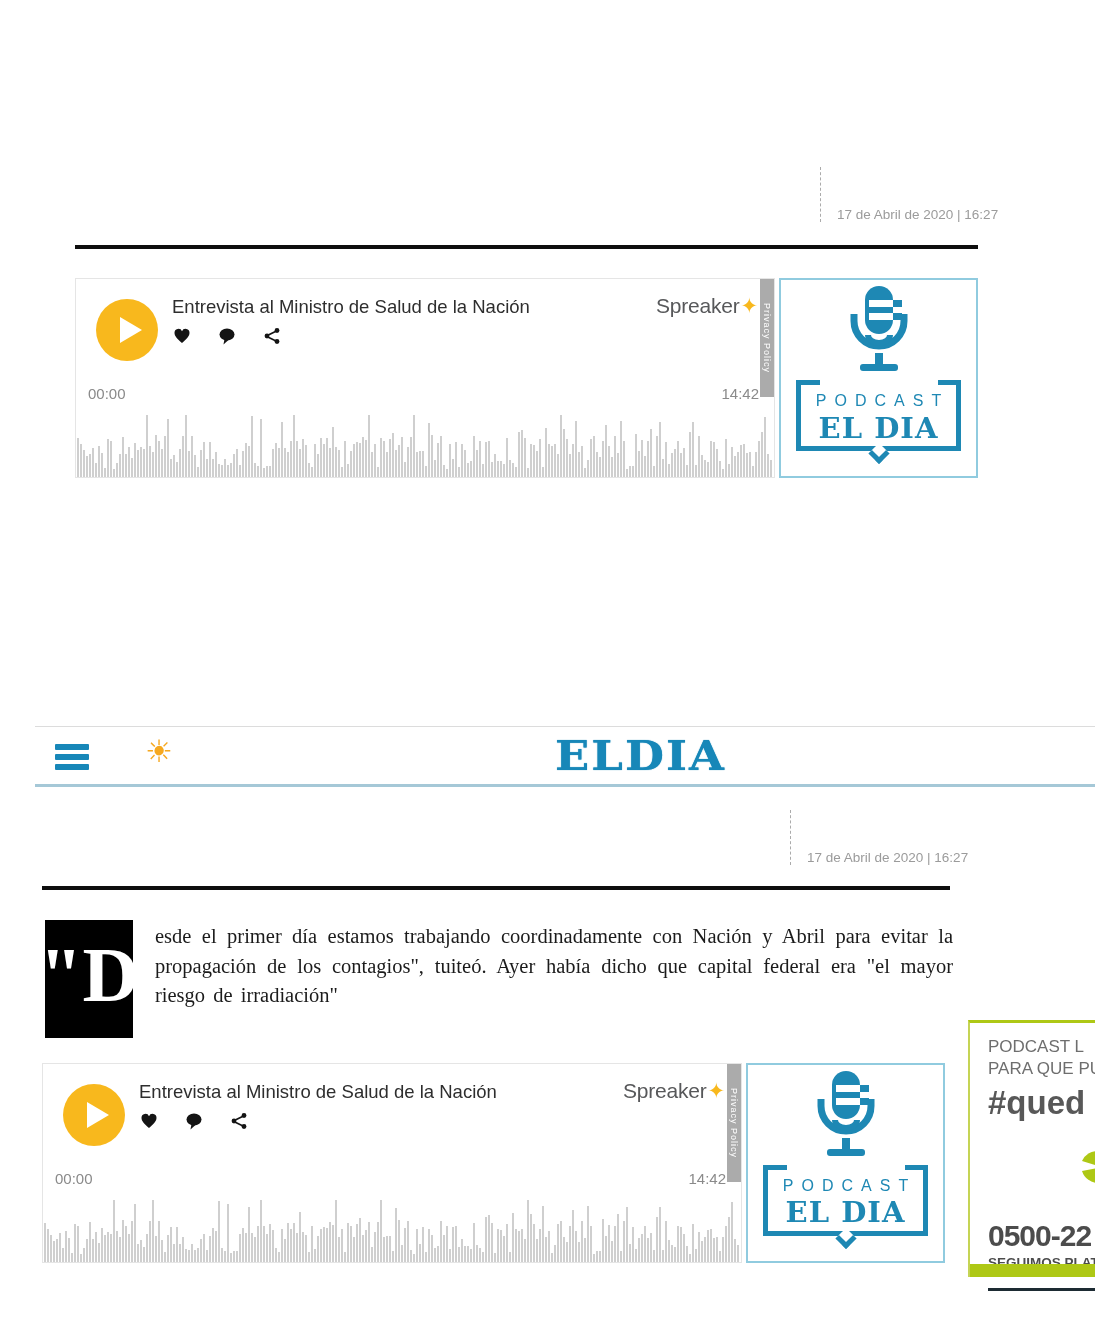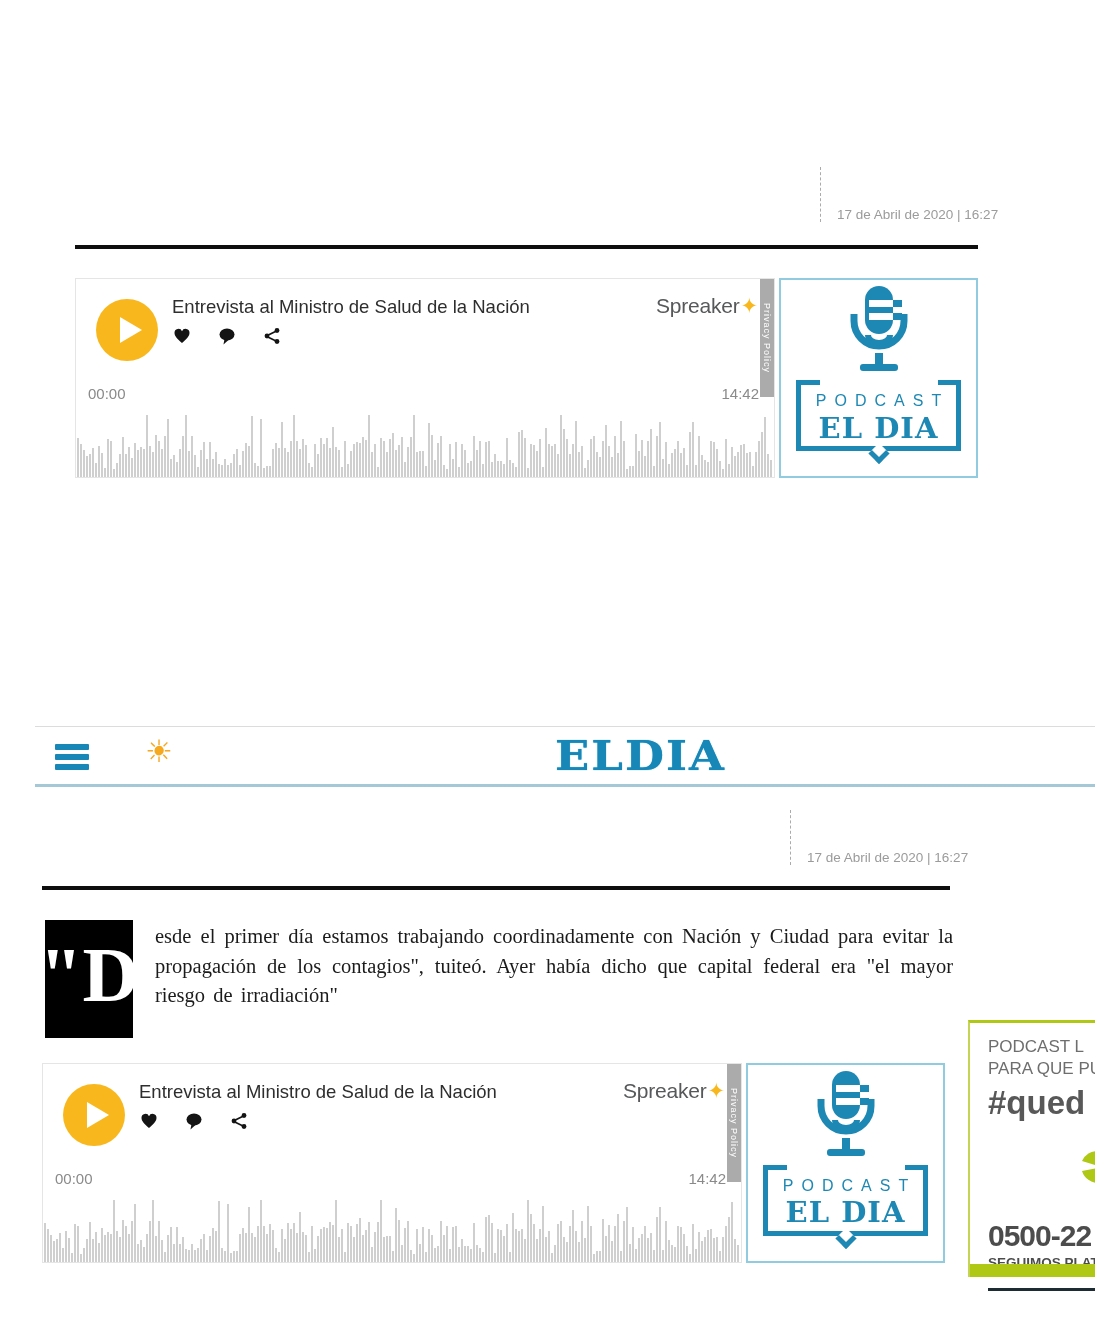--- a/index.html
+++ b/index.html
@@ -415,21 +415,21 @@
     <div class="eldia">ELDIA</div>
   </div>
 
   <div class="stamp stamp-2">
     <span>17 de Abril de 2020 | 16:27</span>
   </div>
 
   <div class="rule rule-2"></div>
 
   <div class="dropcap">"D</div>
-  <p class="atext">esde el primer día estamos trabajando coordinadamente con Nación y Ciudad para evitar la propagación de los contagios", tuiteó. Ayer había dicho que capital federal era "el mayor riesgo de irradiación"</p>
+  <p class="atext">esde el primer día estamos trabajando coordinadamente con Nación y Abril para evitar la propagación de los contagios", tuiteó. Ayer había dicho que capital federal era "el mayor riesgo de irradiación"</p>
 
   <div class="player-row row-2">
     <div class="player-box">
       <div class="play-btn">
           <span class="tri"></span>
         </div>
       <div class="pl-title">Entrevista al Ministro de Salud de la Nación</div>
       <div class="pl-icons">
         <svg width="18" height="17" viewBox="0 0 18 17">
             <path fill="currentColor" d="M9 16 C4 12 1.5 9 1.5 5.8 A3.9 3.9 0 0 1 9 4.2 A3.9 3.9 0 0 1 16.5 5.8 C16.5 9 14 12 9 16Z"></path>

